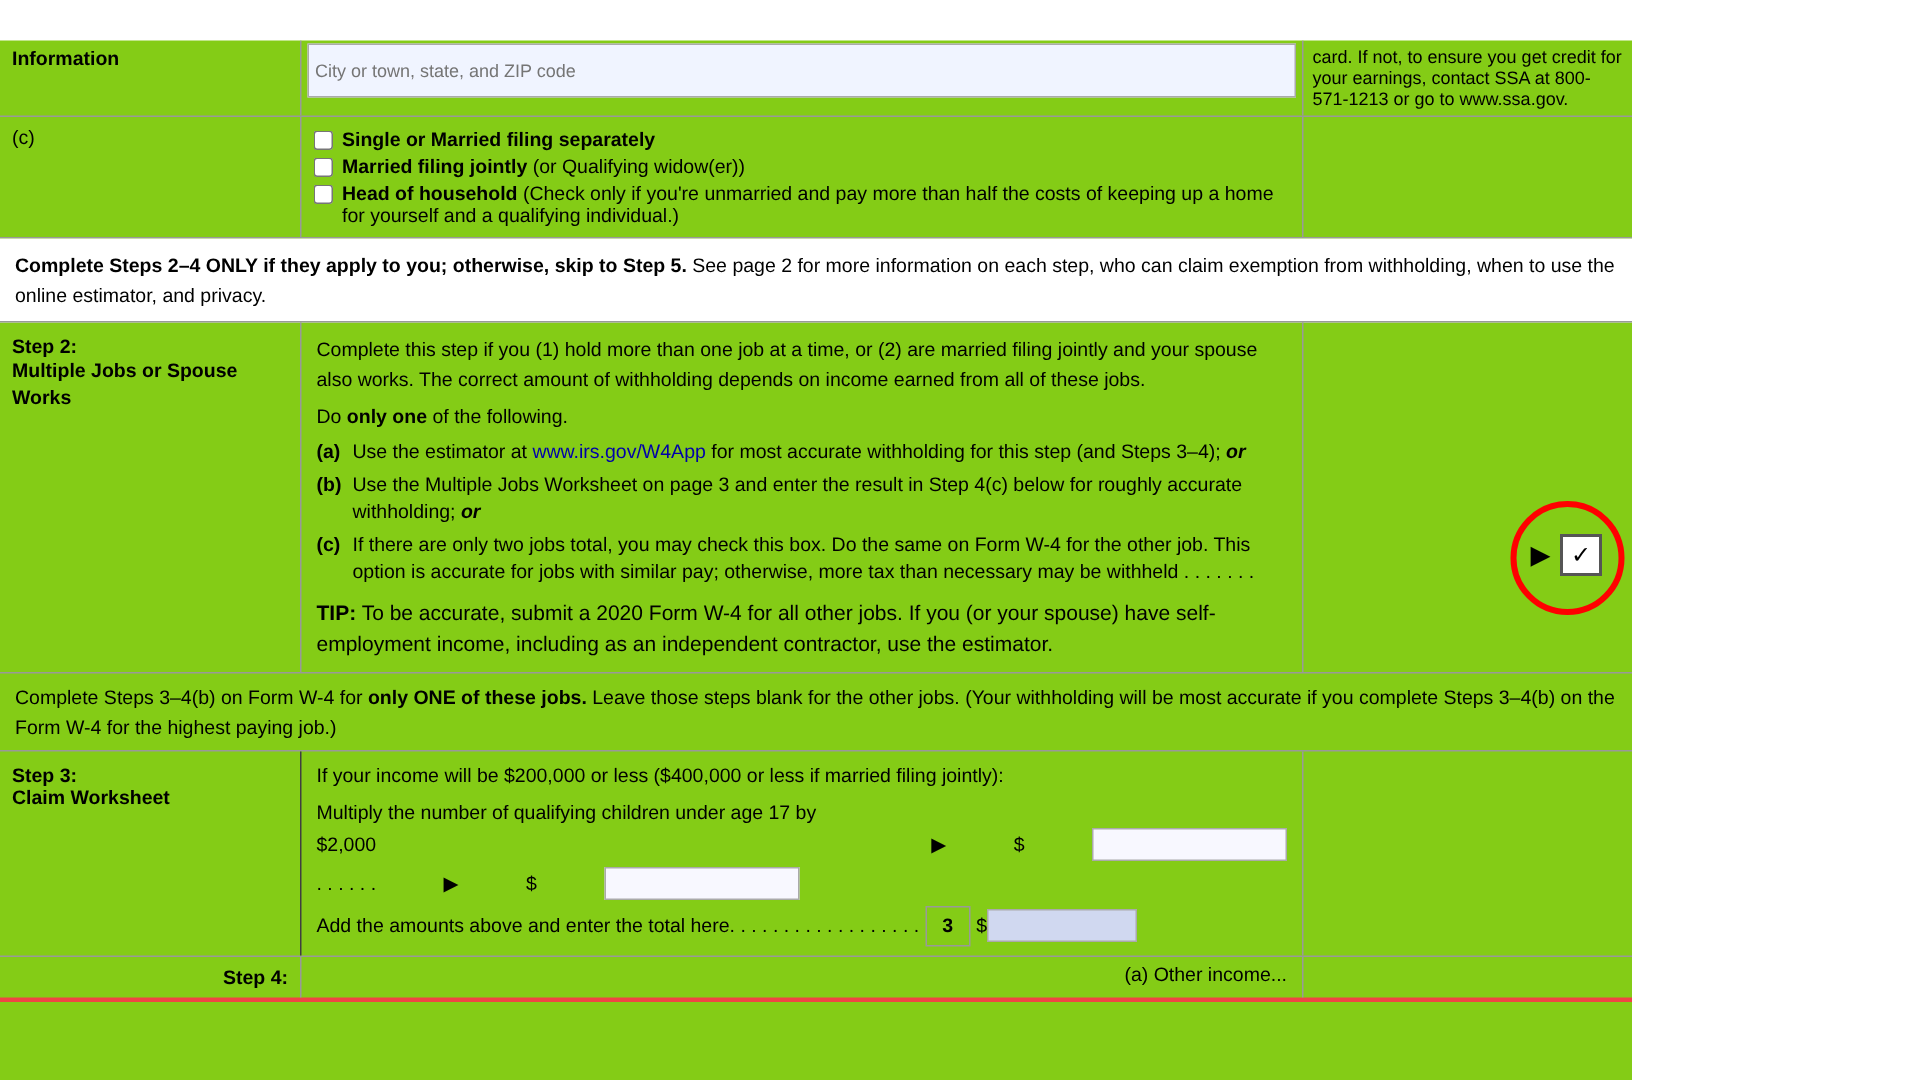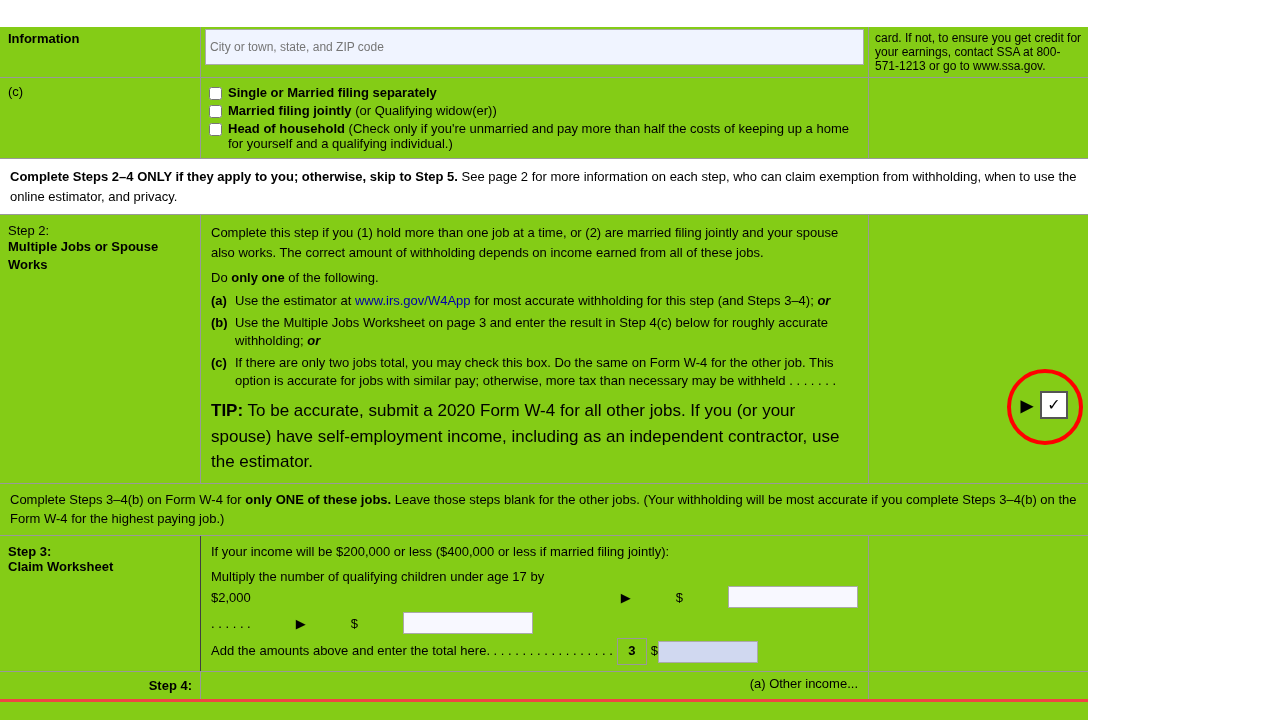--- a/index.html
+++ b/index.html
@@ -110,21 +110,21 @@
     }
 
     .step-label-col {
       width: 200px;
       min-width: 200px;
       padding: 8px 8px;
       font-size: 13px;
     }
 
     .step-label-col .step-num {
-      font-weight: normal;
+      font-weight: bold;
       font-size: 13px;
     }
 
     .step-label-col .step-title {
       font-weight: bold;
       font-size: 13px;
       line-height: 1.4;
     }
 
     .step-content-col {
@@ -149,21 +149,21 @@
       line-height: 1.4;
     }
 
     .step-option-letter {
       font-weight: bold;
       min-width: 24px;
     }
 
     .tip-line {
       margin-top: 8px;
-      font-size: 17px;
+      font-size: 14px;
     }
 
     .complete-steps-34 {
       border-bottom: 1px solid #999;
       padding: 6px 10px;
       font-size: 13px;
       line-height: 1.5;
     }
 
     .step3-section {

